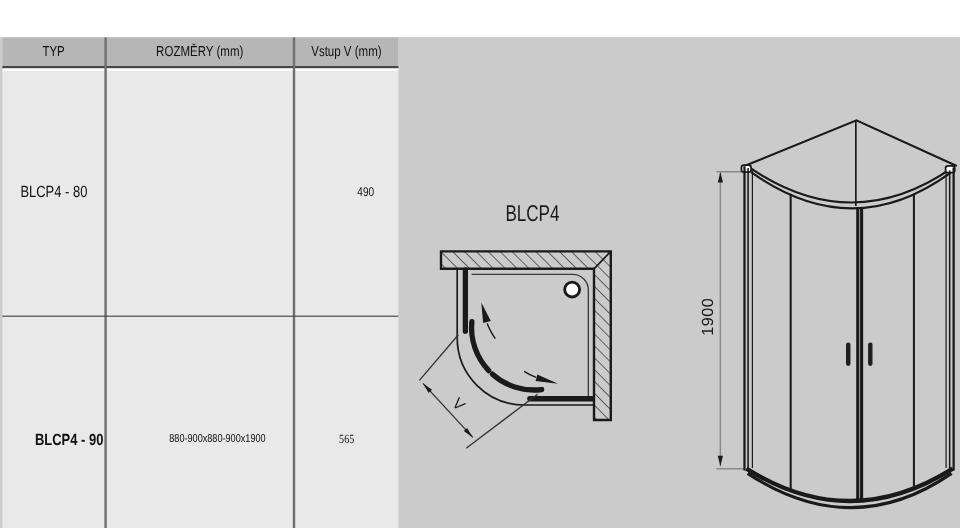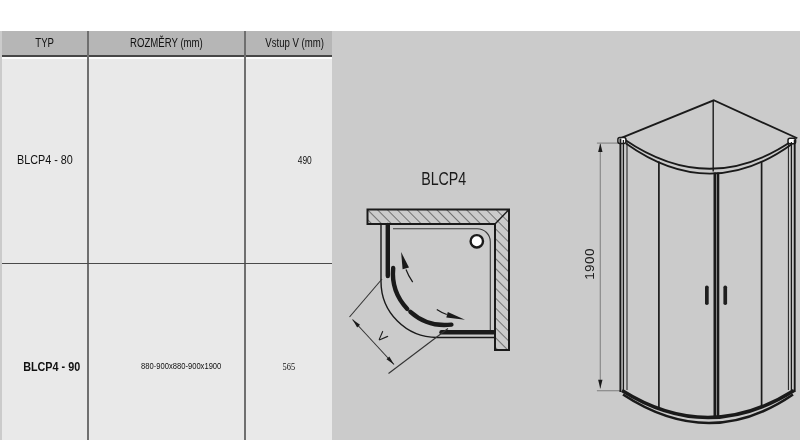--- a/index.html
+++ b/index.html
@@ -21,28 +21,28 @@
   <div class="abs" style="left:87px;top:0;width:2px;height:434px;background:#6f6f73;"></div>
 
   <div class="abs" style="left:243.6px;top:0;width:2px;height:434px;background:#6f6f73;"></div>
 
   <div class="abs" style="left:1.5px;top:231.5px;width:330px;height:1.3px;background:#4a4a4a;"></div>
 
   <div class="abs" style="left:1.5px;top:0;width:86px;height:24px;line-height:24px;text-align:center;font-size:12px;color:#111;"><span class="cx">TYP</span></div>
 
   <div class="abs" style="left:89px;top:0;width:155px;height:24px;line-height:24px;text-align:center;font-size:12px;color:#111;"><span class="cx">ROZMĚRY (mm)</span></div>
 
-  <div class="abs" style="left:245.6px;top:0;width:86px;height:24px;line-height:24px;text-align:right;font-size:12px;color:#111;"><span class="cx">Vstup V (mm)</span></div>
+  <div class="abs" style="left:245.6px;top:0;width:86px;height:24px;line-height:24px;text-align:center;font-size:12px;color:#111;"><span class="cx">Vstup V (mm)</span></div>
 
   <div class="abs" style="left:1.5px;top:117.3px;width:86px;height:24px;line-height:24px;text-align:center;font-size:13.5px;font-weight:normal;color:#111;"><span class="cx">BLCP4 - 80</span></div>
 
 
   <div class="abs" style="left:262px;top:117.8px;width:86px;height:22px;line-height:22px;text-align:center;font-size:10.5px;color:#111;"><span class="cx">490</span></div>
 
-  <div class="abs" style="left:1.5px;top:323.5px;width:86px;height:24px;line-height:24px;text-align:right;font-size:13.5px;font-weight:bold;color:#111;"><span class="cx">BLCP4 - 90</span></div>
+  <div class="abs" style="left:1.5px;top:323.5px;width:86px;height:24px;line-height:24px;text-align:left;font-size:13.5px;font-weight:bold;color:#111;padding-left:20px;"><span class="cx">BLCP4 - 90</span></div>
 
   <div class="abs" style="left:89px;top:324.4px;width:184px;height:22px;line-height:22px;text-align:center;font-size:9.5px;color:#111;"><span class="cx">880-900x880-900x1900</span></div>
 
   <div class="abs" style="left:245.6px;top:324.9px;width:86px;height:22px;line-height:22px;text-align:center;font-size:10.5px;color:#111;font-family:Liberation Serif, serif;"><span class="cx">565</span></div>
 
   <svg class="abs" style="left:0;top:0;" width="800" height="440" viewBox="0 0 800 440">
     <defs>
       <pattern id="hatch" width="7" height="7" patternUnits="userSpaceOnUse" patternTransform="rotate(-45)">
         <line x1="0" y1="0" x2="0" y2="7" stroke="#1a1a1a" stroke-width="1"></line>
       </pattern>

